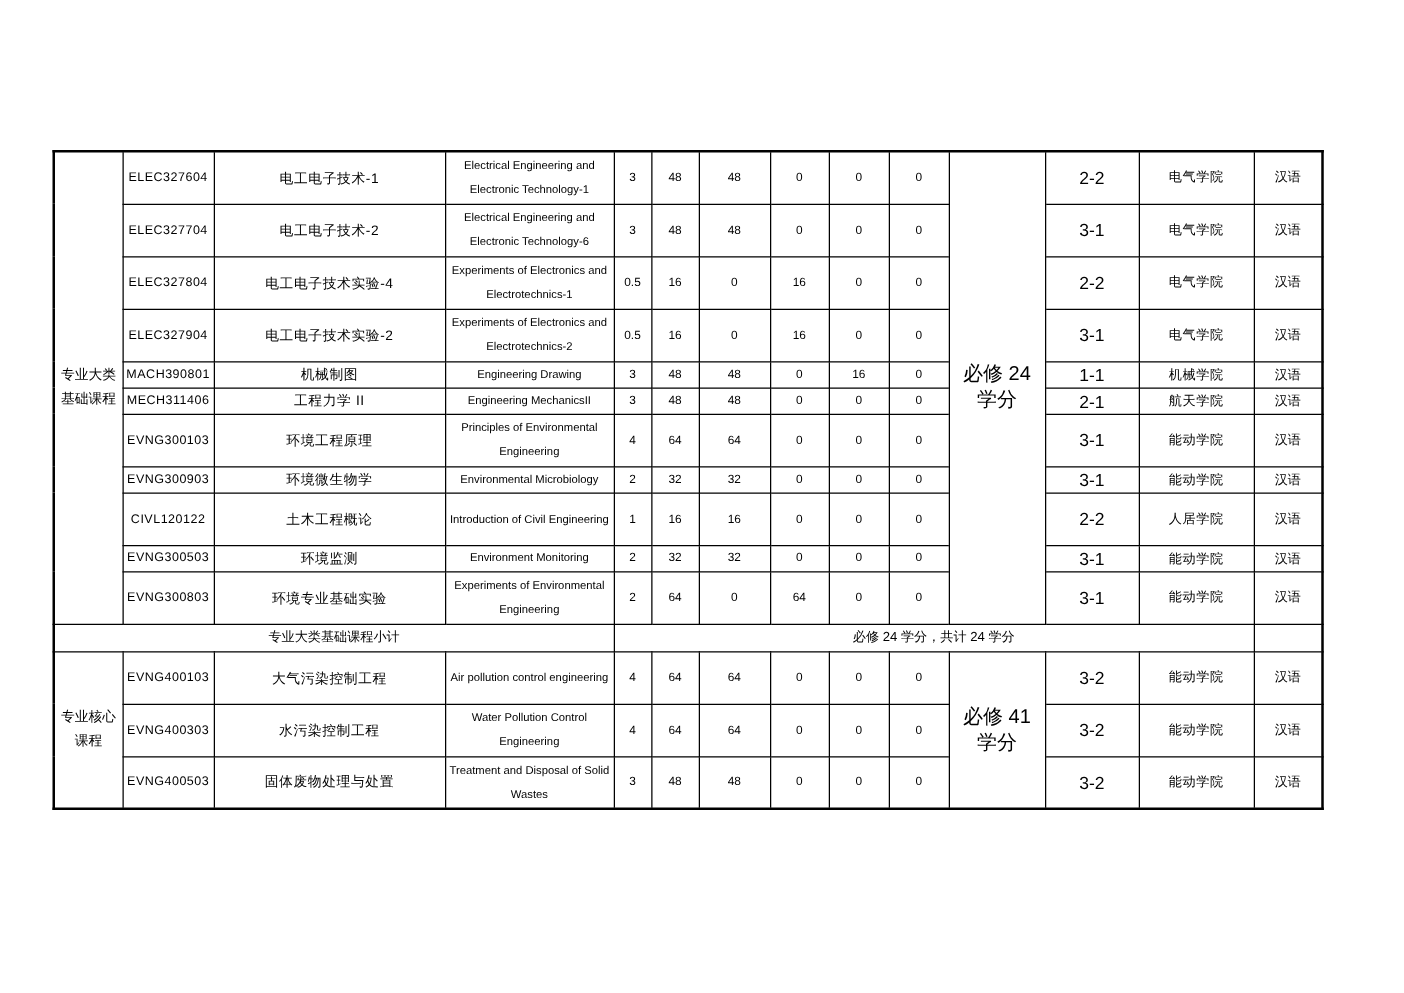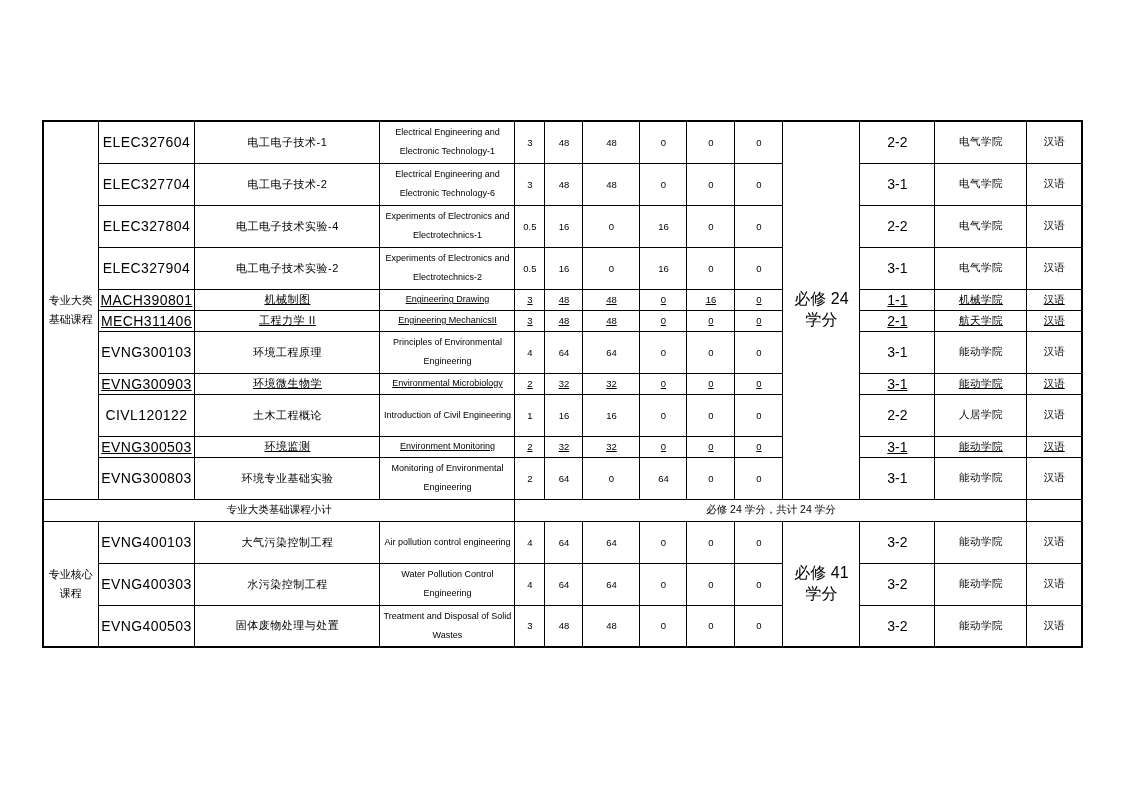--- a/index.html
+++ b/index.html
@@ -15,23 +15,23 @@
     border-collapse:collapse;table-layout:fixed;
     border:2px solid #000;
   }
   table.curr td{
     border:1px solid #000;
     text-align:center;vertical-align:middle;
     padding:0 2px;overflow:hidden;
     background:#fff;
   }
   tr.tall{height:42px;}
-  tr.short{height:21px;text-decoration:underline;}
+  tr.short{height:21px;}
   td.cat{font-size:11px;line-height:19px;font-weight:normal;}
-  td.code{font-size:14px;letter-spacing:.4px;}
+  td.code{font-size:10px;letter-spacing:.4px;}
   td.cn{font-size:11px;letter-spacing:.5px;}
   td.en{font-size:9px;line-height:19px;}
   td.num{font-size:9.5px;}
   td.req{font-size:16px;}
   td.sem{font-size:14px;}
   td.col{font-size:10.5px;letter-spacing:.5px;margin-left:28px;}
   td.lang{font-size:10.5px;}
   tr.subtotal td{font-size:10.5px;height:21px;}
 </style>
 </head>
@@ -197,21 +197,21 @@
           <td class="num">0</td>
           <td class="num">0</td>
           <td class="num">0</td>
           <td class="sem">3-1</td>
           <td class="col">能动学院</td>
           <td class="lang">汉语</td>
         </tr>
         <tr class="tall">
           <td class="code">EVNG300803</td>
           <td class="cn">环境专业基础实验</td>
-          <td class="en">Monitoring of Environmental Engineering</td>
+          <td class="en">Experiments of Environmental Engineering</td>
           <td class="num">2</td>
           <td class="num">64</td>
           <td class="num">0</td>
           <td class="num">64</td>
           <td class="num">0</td>
           <td class="num">0</td>
           <td class="sem">3-1</td>
           <td class="col">能动学院</td>
           <td class="lang">汉语</td>
         </tr>

